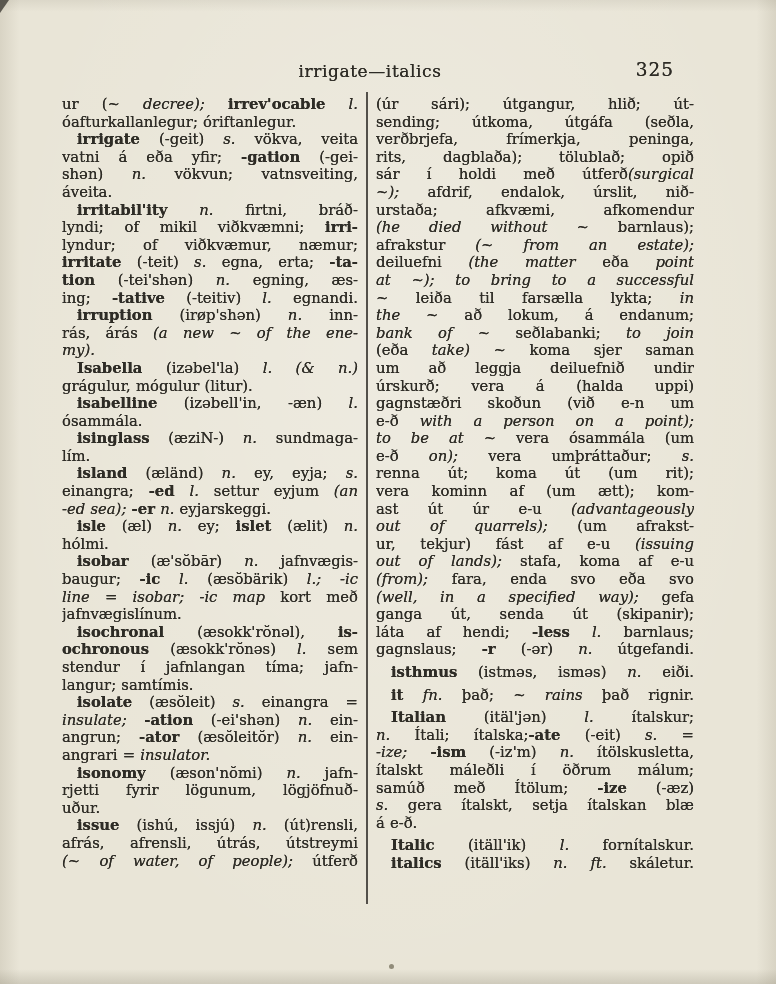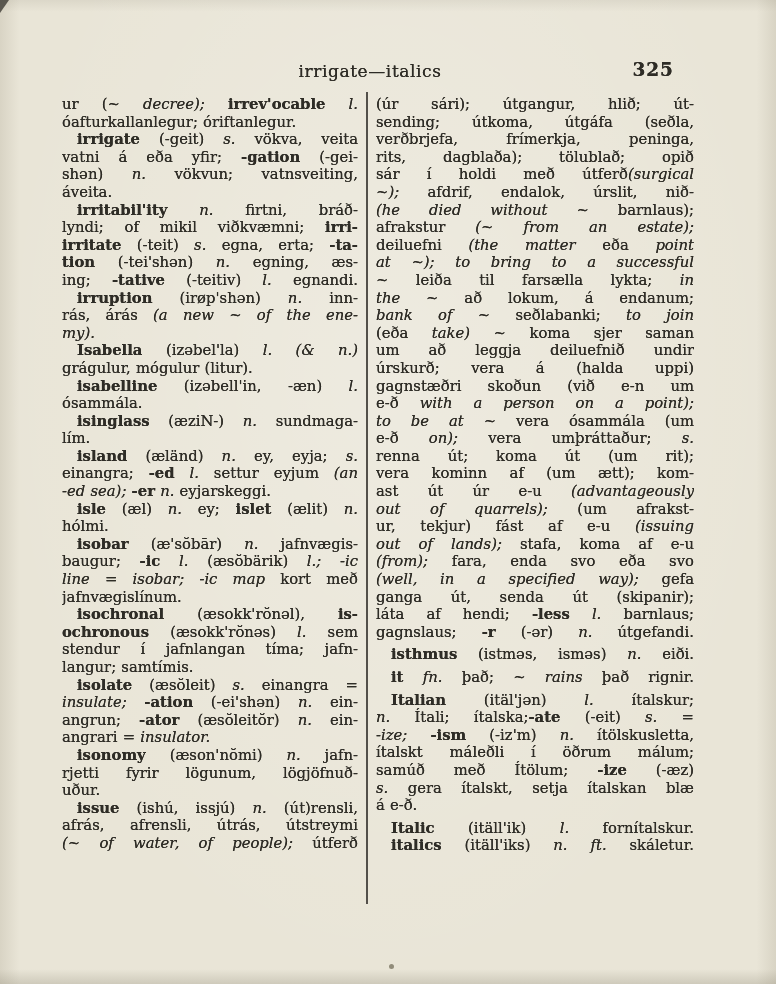--- a/index.html
+++ b/index.html
@@ -52,21 +52,20 @@
     font-size: 17px;
     letter-spacing: 0.6px;
     text-shadow: 0 0 0.4px currentColor;
   }
   .page-number {
     position: absolute;
     right: 20px; top: 0;
     font-size: 18.5px;
     letter-spacing: 1px;
     text-shadow: 0 0 0.4px currentColor;
-    font-weight: bold;
   }
   .columns {
     position: absolute;
     top: 95px; left: 62px;
     width: 632px;
   }
   .col-left {
     position: absolute;
     left: 0; top: 0;
     width: 296px;
@@ -112,20 +111,21 @@
   <div class="columns">
     <div class="col-left">
         <div class="dline">ur (~ <i>decree);</i> <b>irrev'ocable</b> <i>l.</i></div>
         <div class="dline noj">óafturkallanlegur; óriftanlegur.</div>
         <div class="dline indent"><b>irrigate</b> (-geit) <i>s.</i> vökva, veita</div>
         <div class="dline">vatni á eða yfir; <b>-gation</b> (-gei-</div>
         <div class="dline">shən) <i>n.</i> vökvun; vatnsveiting,</div>
         <div class="dline noj">áveita.</div>
         <div class="dline indent"><b>irritabil'ity</b> <i>n.</i> firtni, bráð-</div>
         <div class="dline">lyndi; of mikil viðkvæmni; <b>irri-</b></div>
+        <div class="dline">lyndur; of viðkvæmur, næmur;</div>
         <div class="dline"><b>irritate</b> (-teit) <i>s.</i> egna, erta; <b>-ta-</b></div>
         <div class="dline"><b>tion</b> (-tei'shən) <i>n.</i> egning, æs-</div>
         <div class="dline">ing; <b>-tative</b> (-teitiv) <i>l.</i> egnandi.</div>
         <div class="dline indent"><b>irruption</b> (irøp'shən) <i>n.</i> inn-</div>
         <div class="dline">rás, árás <i>(a new ~ of the ene-</i></div>
         <div class="dline noj"><i>my).</i></div>
         <div class="dline indent"><b>Isabella</b> (izəbel'la) <i>l. (&amp; n.)</i></div>
         <div class="dline noj">grágulur, mógulur (litur).</div>
         <div class="dline indent"><b>isabelline</b> (izəbell'in, -æn) <i>l.</i></div>
         <div class="dline noj">ósammála.</div>
@@ -156,20 +156,21 @@
         <div class="dline"><i>(~ of water, of people);</i> útferð</div>
       </div>
     <div class="col-divider"></div>
     <div class="col-right">
         <div class="dline">(úr sári); útgangur, hlið; út-</div>
         <div class="dline">sending; útkoma, útgáfa (seðla,</div>
         <div class="dline">verðbrjefa, frímerkja, peninga,</div>
         <div class="dline">rits, dagblaða); tölublað; opið</div>
         <div class="dline">sár í holdi með útferð<i>(surgical</i></div>
         <div class="dline"><i>~);</i> afdrif, endalok, úrslit, nið-</div>
+        <div class="dline">urstaða; afkvæmi, afkomendur</div>
         <div class="dline"><i>(he died without</i> ~ barnlaus);</div>
         <div class="dline">afrakstur <i>(~ from an estate);</i></div>
         <div class="dline">deiluefni <i>(the matter</i> eða <i>point</i></div>
         <div class="dline"><i>at ~); to bring to a successful</i></div>
         <div class="dline">~ leiða til farsælla lykta; <i>in</i></div>
         <div class="dline"><i>the</i> ~ að lokum, á endanum;</div>
         <div class="dline"><i>bank of</i> ~ seðlabanki; <i>to join</i></div>
         <div class="dline">(eða <i>take)</i> ~ koma sjer saman</div>
         <div class="dline">um að leggja deiluefnið undir</div>
         <div class="dline">úrskurð; vera á (halda uppi)</div>

